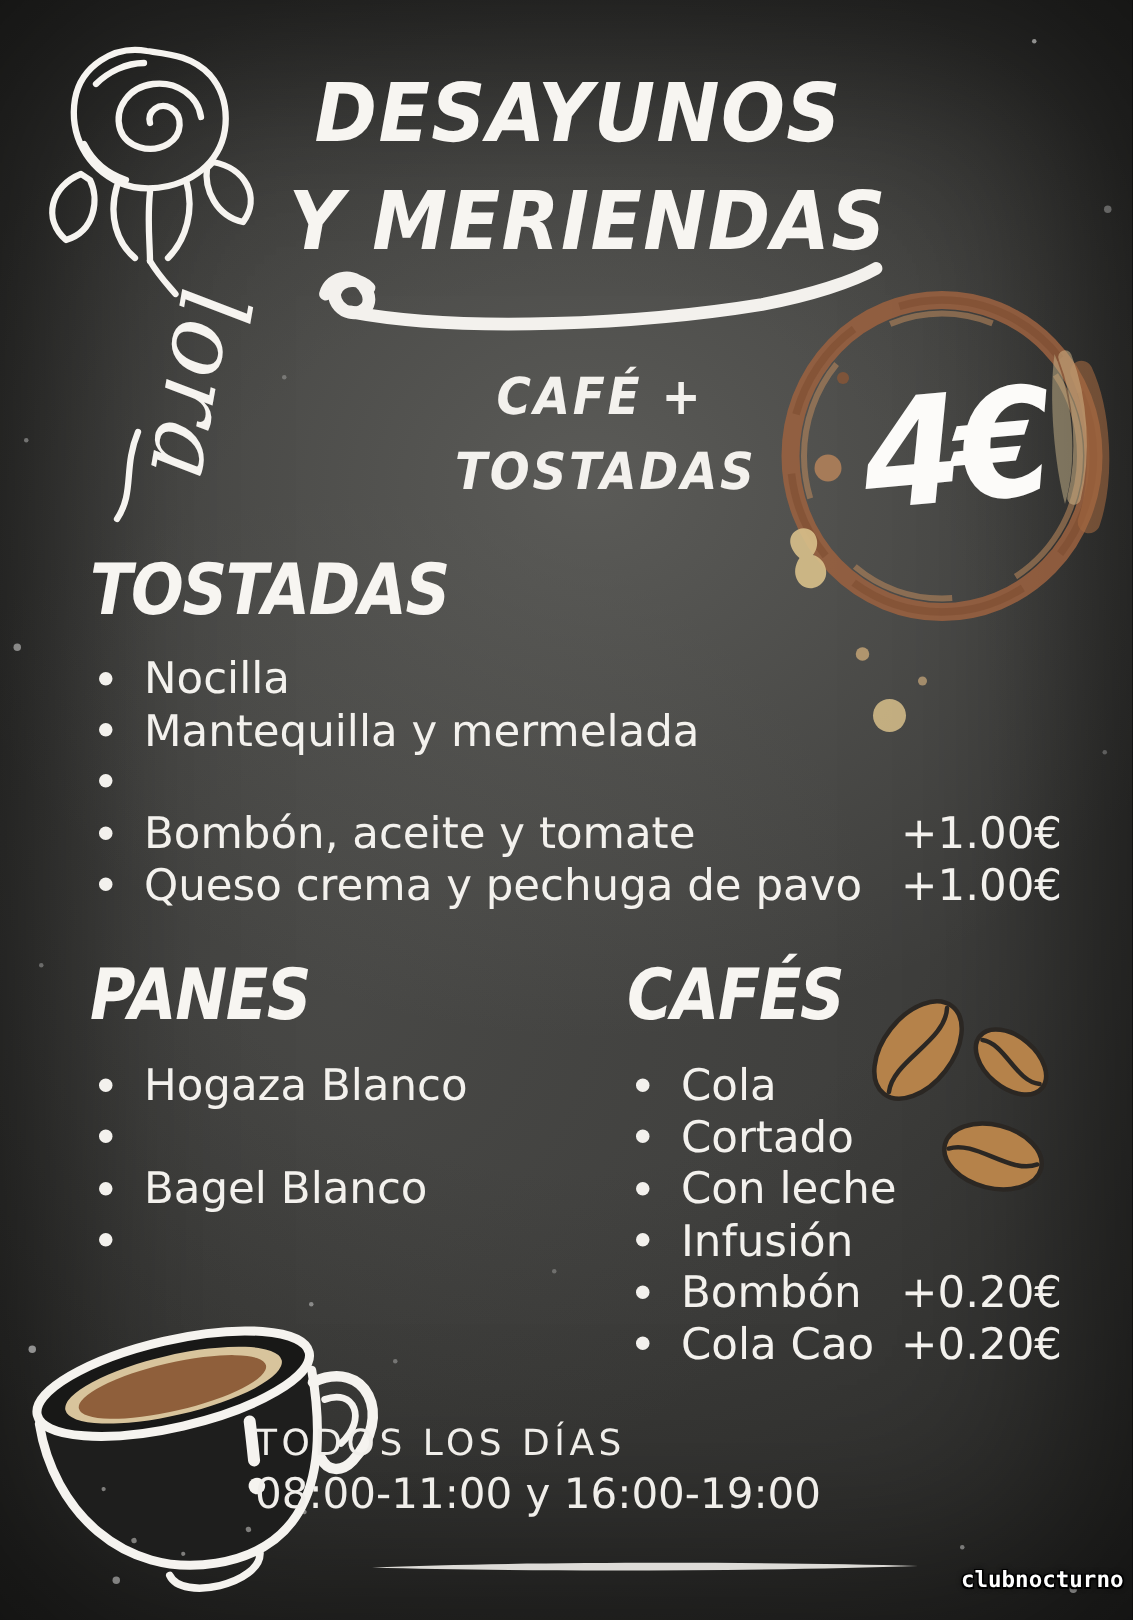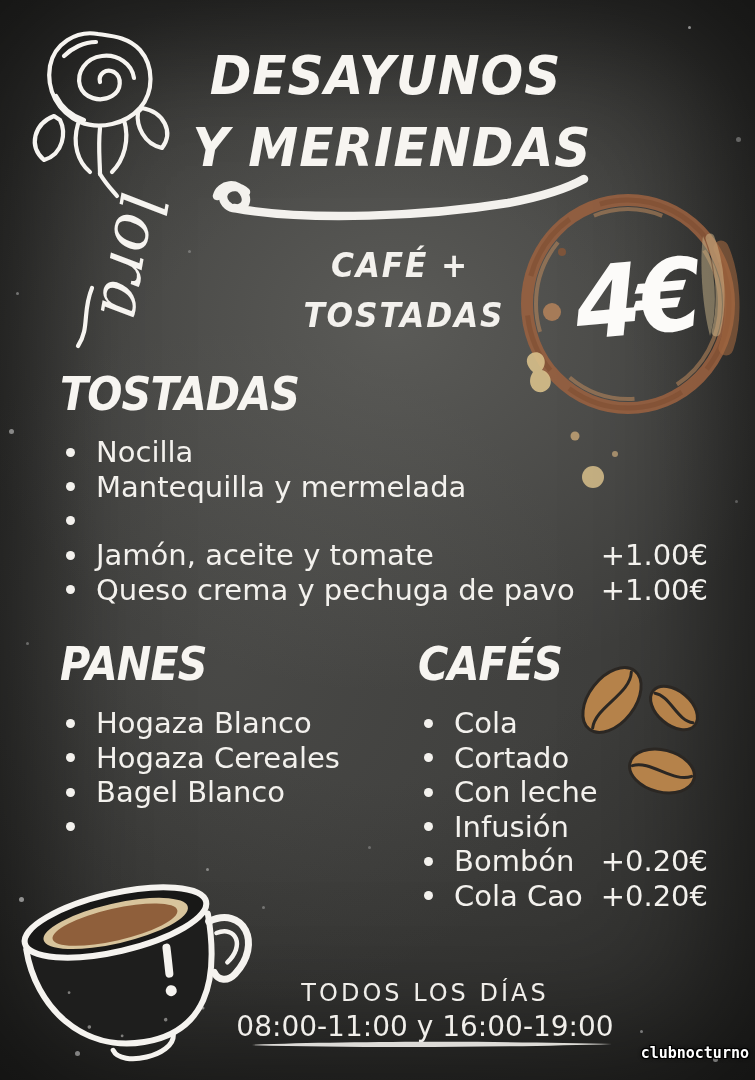--- a/index.html
+++ b/index.html
@@ -60,21 +60,21 @@
   .dot { width:9px; height:9px; border-radius:50%; background:#f3f1ed; margin:0 21px 0 6px; flex:0 0 auto; }
   .iname { white-space:nowrap; }
   .iprice { margin-left:auto; white-space:nowrap; }
 
   #sec-tostadas { left:60px; top:362px; width:648px; }
   #sec-panes    { left:60px; top:632px; width:340px; }
   #sec-cafes    { left:418px; top:632px; width:290px; }
   #sec-panes .menu-list, #sec-cafes .menu-list { margin-top:10px; }
   #sec-panes li, #sec-cafes li { height:34.5px; }
 
-  .schedule { position:absolute; left:170px; top:946px; width:510px; text-align:center; color:#f0eeea;margin-top:31px; }
+  .schedule { position:absolute; left:170px; top:946px; width:510px; text-align:left; color:#f0eeea; }
   .schedule .l1 { display:block; font-size:24px; letter-spacing:3px; line-height:33px; }
   .schedule .l2 { display:block; font-size:28px; letter-spacing:0px; line-height:34px; }
 
   .watermark {
     position:absolute; right:6px; top:1044px;
     font-family:"DejaVu Sans Mono","Liberation Mono",monospace;
     font-weight:bold; font-size:15px; color:#ffffff;
     text-shadow:1px 1px 0 #000,-1px 1px 0 #000,1px -1px 0 #000,-1px -1px 0 #000,0 0 4px #000;
   }
 
@@ -154,42 +154,41 @@
           <span class="dot"></span>
           <span class="iname">Mantequilla y mermelada</span>
           <span class="iprice"></span>
         </li>
       <li>
           <span class="dot"></span>
           <span class="iprice"></span>
         </li>
       <li>
           <span class="dot"></span>
-          <span class="iname">Jamón, aceite y tomate</span>
+          <span class="iname">Bombón, aceite y tomate</span>
           <span class="iprice">+1.00€</span>
         </li>
       <li>
           <span class="dot"></span>
           <span class="iname">Queso crema y pechuga de pavo</span>
           <span class="iprice">+1.00€</span>
         </li>
     </ul>
   </section>
 
   <section class="section" id="sec-panes">
     <h2 class="sec-title">PANES</h2>
     <ul class="menu-list">
       <li>
           <span class="dot"></span>
           <span class="iname">Hogaza Blanco</span>
           <span class="iprice"></span>
         </li>
       <li>
           <span class="dot"></span>
-          <span class="iname">Hogaza Cereales</span>
           <span class="iprice"></span>
         </li>
       <li>
           <span class="dot"></span>
           <span class="iname">Bagel Blanco</span>
           <span class="iprice"></span>
         </li>
       <li>
           <span class="dot"></span>
           <span class="iprice"></span>

